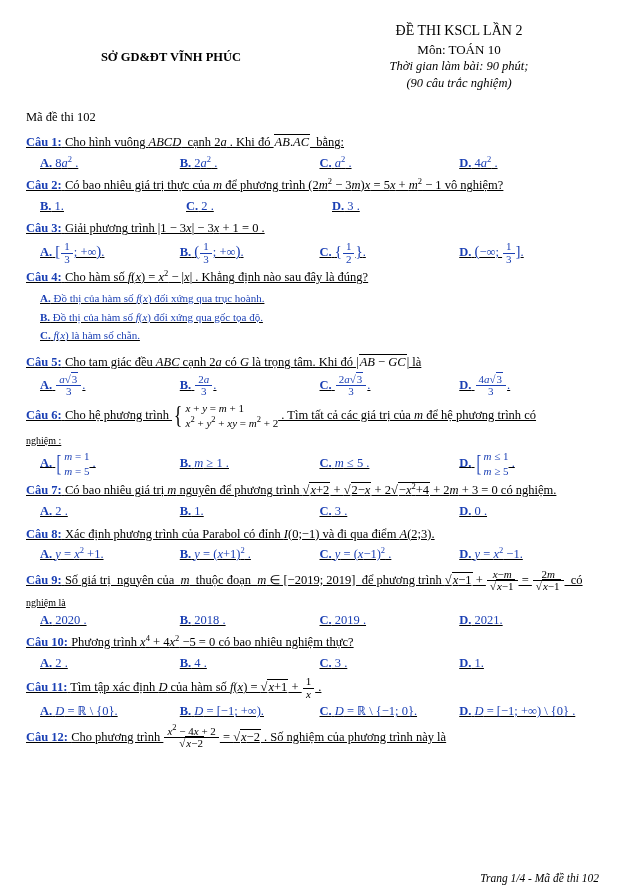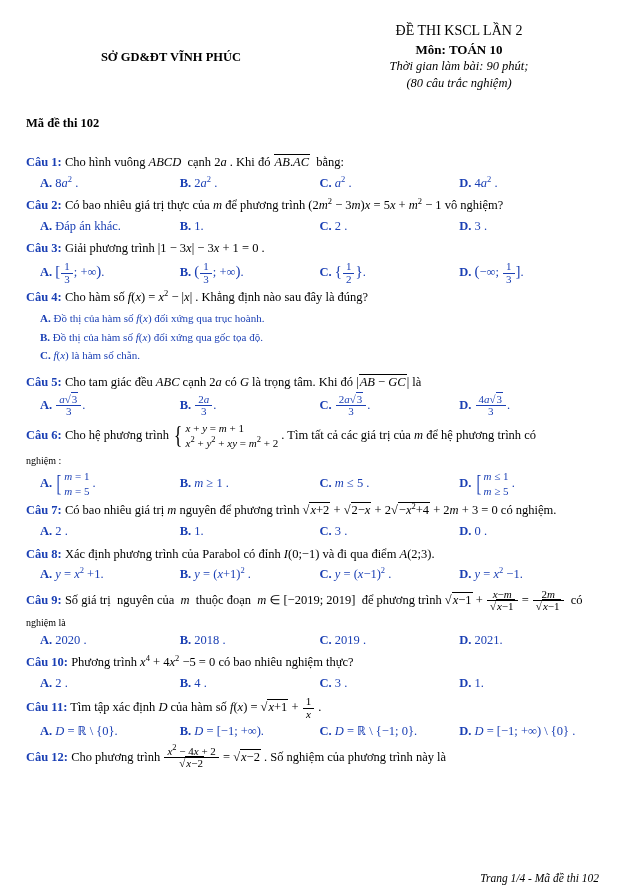--- a/index.html
+++ b/index.html
@@ -11,26 +11,26 @@
     overflow:hidden;
   }
   .page{padding:22px 26px 10px 26px;box-sizing:border-box;height:892px;position:relative;}
   
   .header{display:flex;justify-content:space-between;align-items:center;}
   .hdr-left{width:290px;text-align:center;font-size:12.5px;line-height:1.35;}
   .hdr-left .l1{font-weight:bold;}
   .hdr-left .l2{font-weight:bold;text-decoration:underline;font-size:13.5px;}
   .hdr-right{width:280px;text-align:center;font-size:12.5px;line-height:1.35;}
   .hdr-right .r1{font-weight:normal;font-size:14px;}
-  .hdr-right .r2{font-weight:bold;font-size:13px;}
+  .hdr-right .r2{font-weight:normal;font-size:13px;}
   .hdr-right .r3{font-style:italic;font-size:12.5px;}
   .hdr-right .r4{font-style:italic;font-size:12.5px;}
-  .code{font-weight:bold;font-size:12.5px;margin-top:24px;}
+  .code{font-weight:normal;font-size:12.5px;margin-top:18px;}
   
-  .qwrap{margin-top:22px;}
+  .qwrap{margin-top:8px;text-decoration:underline;}
   .q{margin-bottom:2px;font-size:12.5px;line-height:1.5;}
   .qlabel{color:#1a3fb4;font-weight:bold;}
   .qbody{color:#000;}
   .answers{display:flex;margin:1px 0 3px 0;}
   .answers.indent{padding-left:14px;}
   .ans{color:#1a3fb4;font-size:12.5px;line-height:1.55;}
   .ans .lt{font-weight:bold;}
   .ans-blk{color:#1a3fb4;font-size:11px;line-height:1.7;padding-left:14px;}
   .ans-blk .lt{font-weight:bold;}
   .w4{width:146px;}
@@ -58,21 +58,21 @@
 <div class="page">
 
   <div class="header">
     <div class="hdr-left">
       <div class="l1">SỞ GD&amp;ĐT VĨNH PHÚC</div>
     </div>
     <div class="hdr-right">
       <div class="r1">ĐỀ THI KSCL LẦN 2</div>
       <div class="r2">Môn: TOÁN 10</div>
       <div class="r3">Thời gian làm bài: 90 phút;</div>
-      <div class="r4">(80 câu trắc nghiệm)</div>
+      <div class="r4">(90 câu trắc nghiệm)</div>
     </div>
   </div>
 
   <div class="code">Mã đề thi 102</div>
 
   <div class="qwrap">
 
     <div class="q">
       <span class="qlabel">Câu 1:</span>
       <span class="qbody">
@@ -86,21 +86,20 @@
       <div class="ans w4"><span class="lt">D.</span> 4<span class="italic">a</span><sup>2</sup> .</div>
     </div>
 
     <div class="q">
       <span class="qlabel">Câu 2:</span>
       <span class="qbody">
         Có bao nhiêu giá trị thực của <span class="italic">m</span> để phương trình (2<span class="italic">m</span><sup>2</sup> − 3<span class="italic">m</span>)<span class="italic">x</span> = 5<span class="italic">x</span> + <span class="italic">m</span><sup>2</sup> − 1 vô nghiệm?
       </span>
     </div>
     <div class="answers indent">
-      <div class="ans w4"><span class="lt">A.</span> Đáp án khác.</div>
       <div class="ans w4"><span class="lt">B.</span> 1.</div>
       <div class="ans w4"><span class="lt">C.</span> 2 .</div>
       <div class="ans w4"><span class="lt">D.</span> 3 .</div>
     </div>
 
     <div class="q">
       <span class="qlabel">Câu 3:</span>
       <span class="qbody">
         Giải phương trình |1 − 3<span class="italic">x</span>| − 3<span class="italic">x</span> + 1 = 0 .
       </span>

